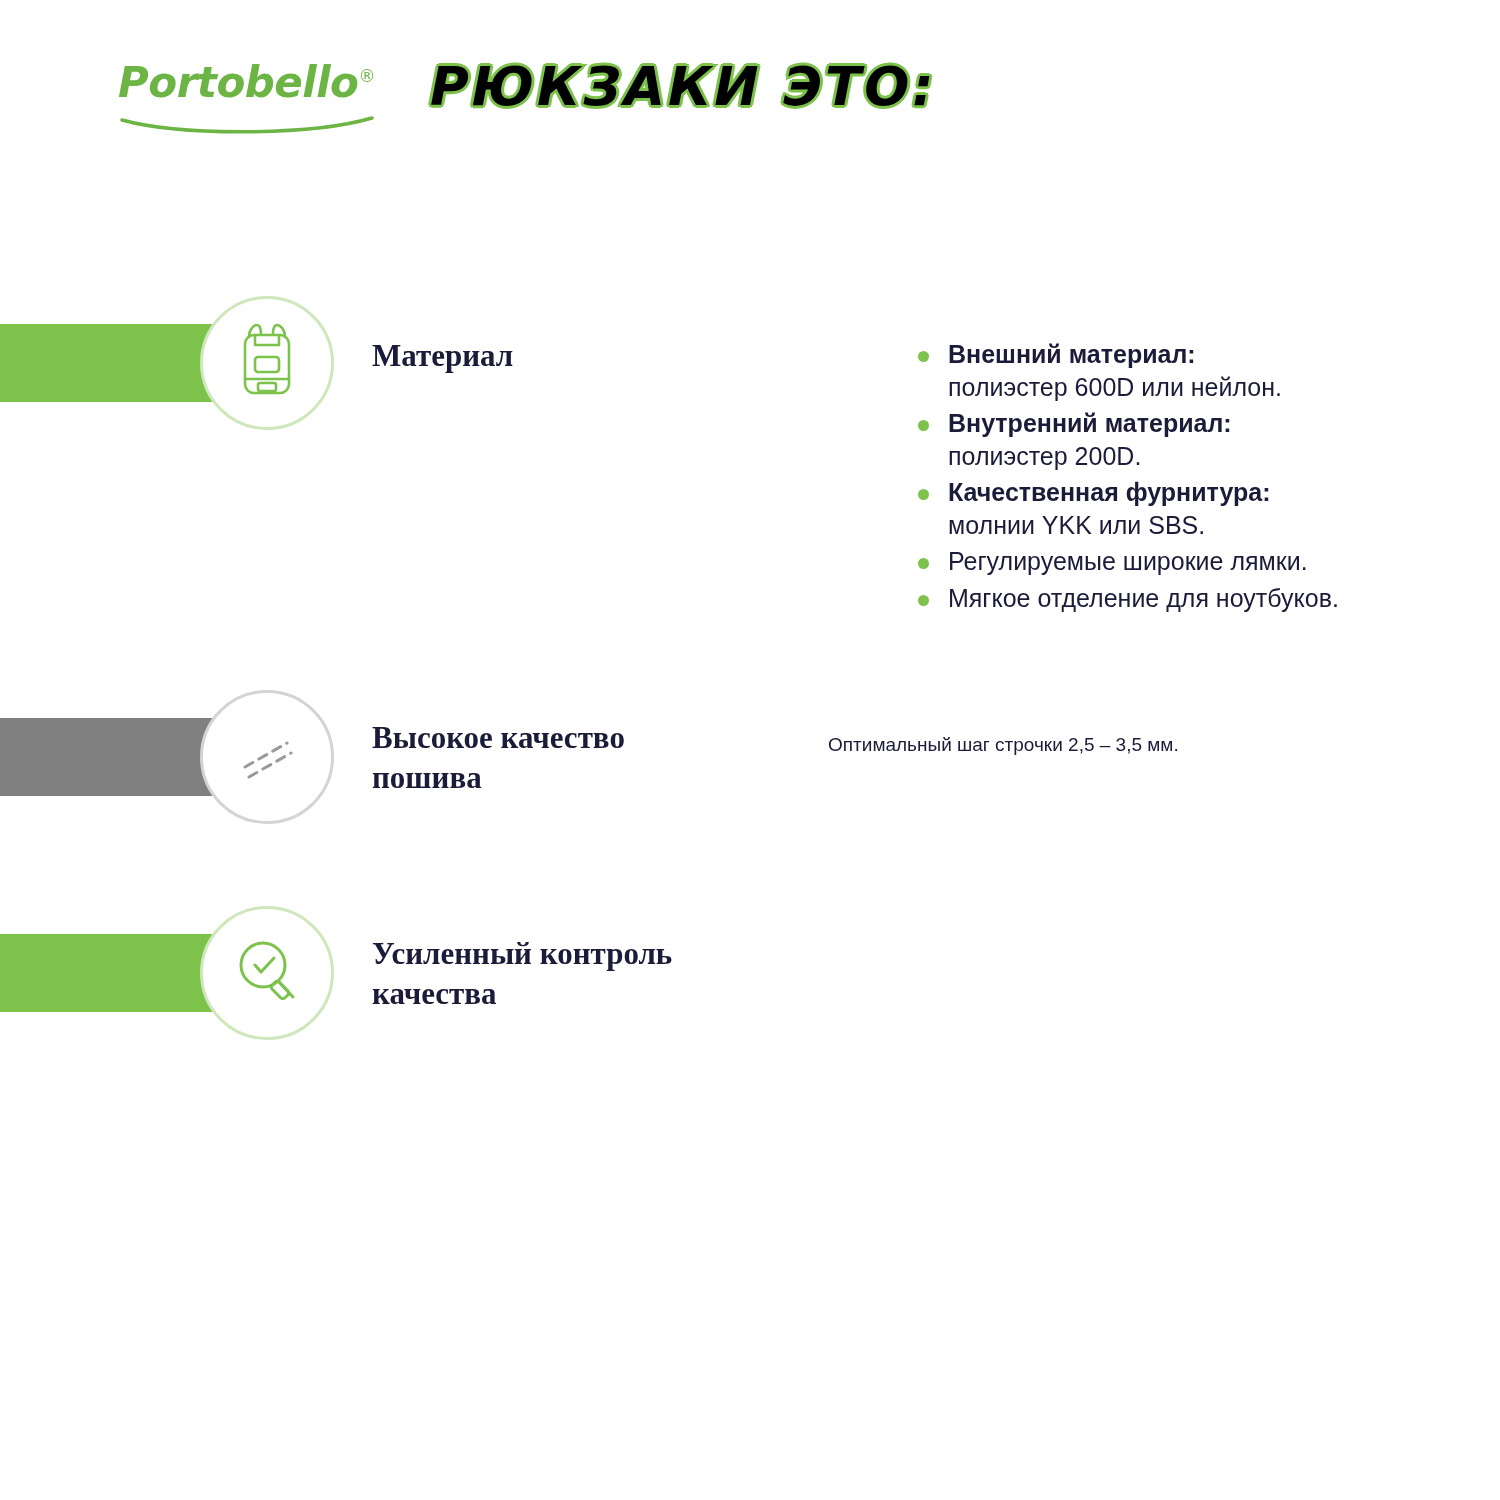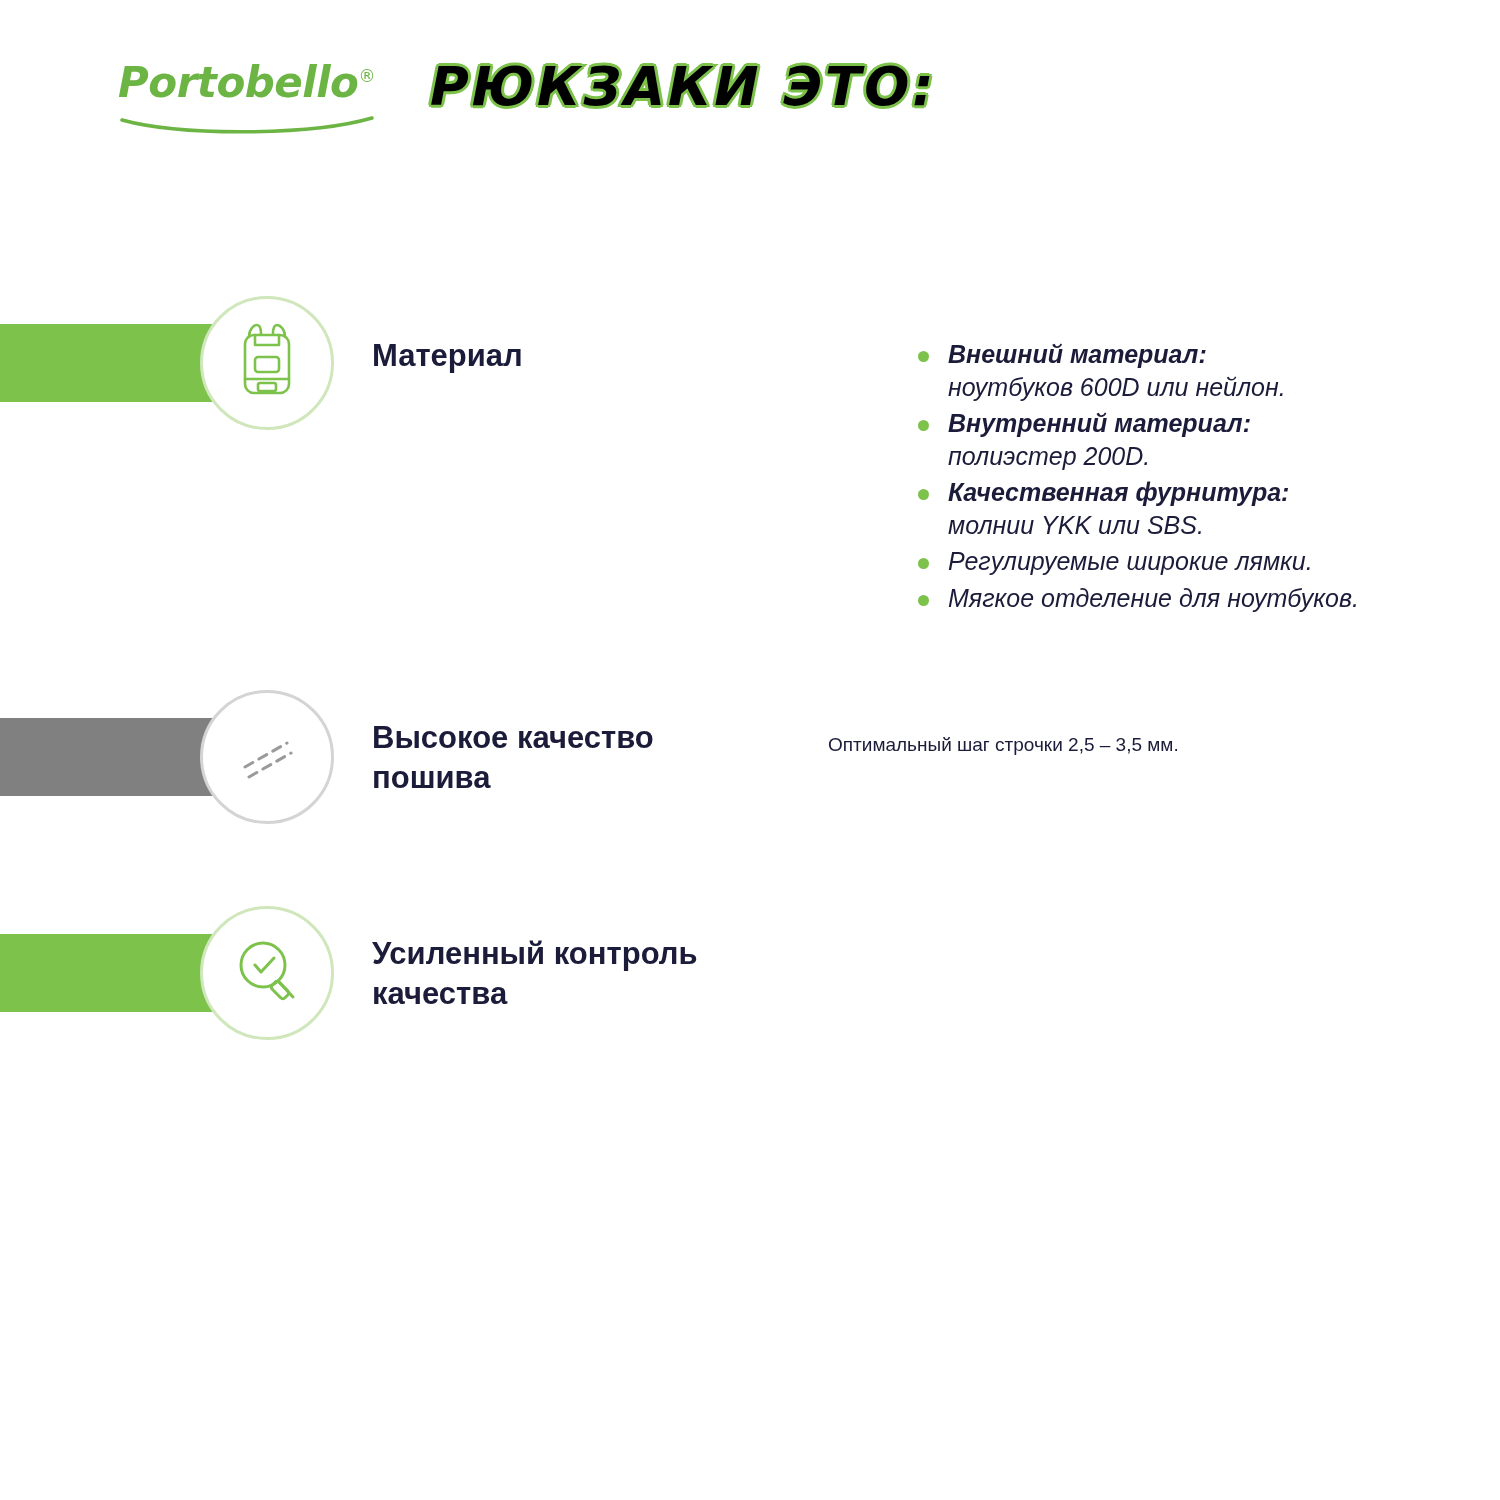--- a/index.html
+++ b/index.html
@@ -96,39 +96,38 @@
     border-radius: 50%;
     background: #ffffff;
     box-sizing: border-box;
   }
   .circle.green { border: 3px solid #cfe7bb; }
   .circle.grey  { border: 3px solid #d4d4d4; }
 
   .feature-title {
     position: absolute;
     left: 372px;
-    font-family: Liberation Sans, sans-serif;
+    font-family: Liberation Serif, serif;
     font-weight: bold;
     font-size: 31px;
     line-height: 1.28;
     color: #1b1b3a;
     white-space: pre-line;
   }
 
   
   .right-col {
     position: absolute;
     left: 912px;
     width: 560px;
   }
   .bullet-list {
     list-style: none;
     margin: 0;
     padding: 0;
-    font-style: italic;
   }
   .bullet-item {
     position: relative;
     padding-left: 36px;
     margin-bottom: 4px;
     font-size: 25px;
     line-height: 1.30;
     color: #1b1b3a;
   }
   .bullet-item::before {
@@ -191,21 +190,21 @@
       </g>
     </svg>
   </div>
 
   <div class="feature-title" style="top:40px;">Материал</div>
 
   <div class="right-col" style="top:42px;">
     <ul class="bullet-list">
       <li class="bullet-item">
         <span class="bullet-strong">Внешний материал:</span>
-        <span class="bullet-sub">ноутбуков 600D или нейлон.</span>
+        <span class="bullet-sub">полиэстер 600D или нейлон.</span>
       </li>
       <li class="bullet-item">
         <span class="bullet-strong">Внутренний материал:</span>
         <span class="bullet-sub">полиэстер 200D.</span>
       </li>
       <li class="bullet-item">
         <span class="bullet-strong">Качественная фурнитура:</span>
         <span class="bullet-sub">молнии YKK или SBS.</span>
       </li>
       <li class="bullet-item">

